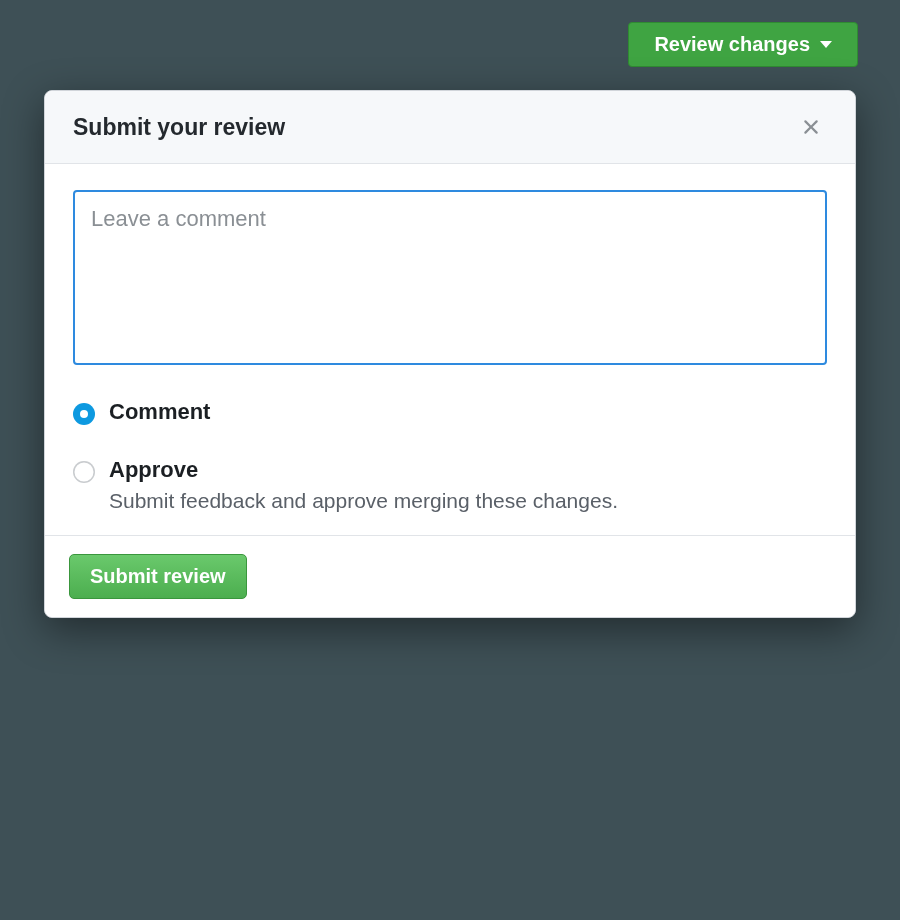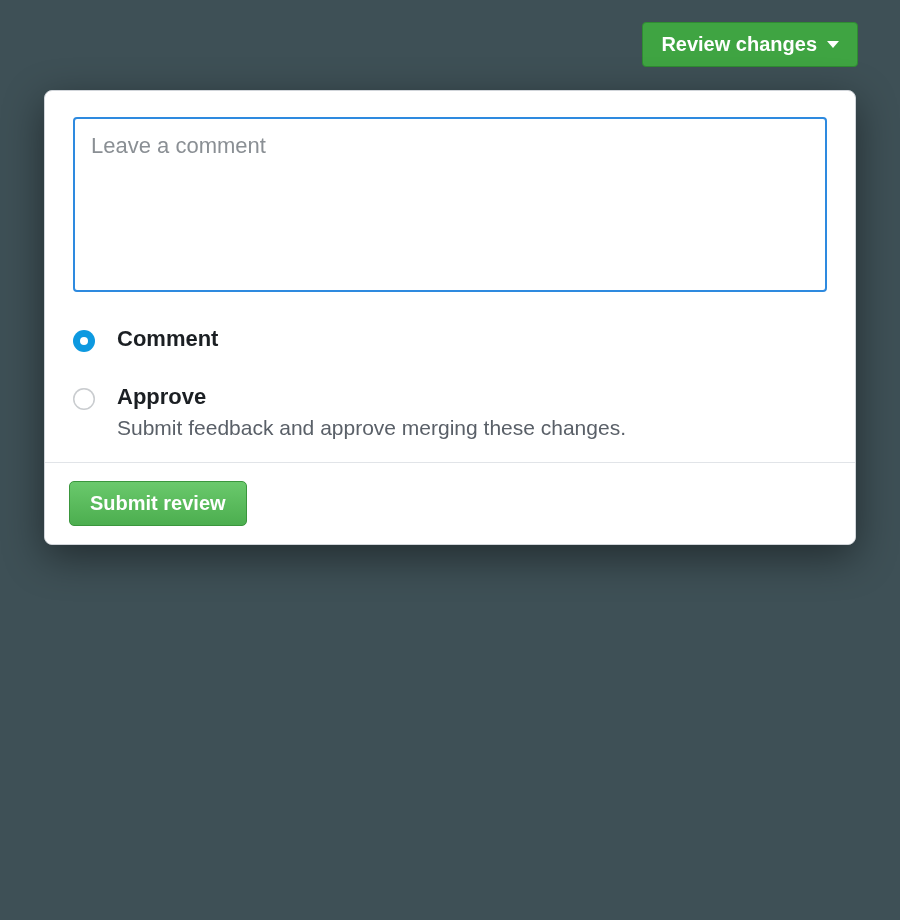--- a/index.html
+++ b/index.html
@@ -12,21 +12,21 @@
       overflow: hidden;
     }
     .review-changes-btn {
       position: absolute;
       top: 22px;
       right: 42px;
       background: #3fa442;
       color: #fff;
       border: 1px solid #2f8b32;
       border-radius: 4px;
-      padding: 10px 18px;
+      padding: 10px 25px;
       font-size: 20px;
       font-weight: 600;
       display: flex;
       align-items: center;
       gap: 10px;
       cursor: pointer;
     }
     .caret-down {
       width: 0; height: 0;
       border-left: 6px solid transparent;
@@ -92,21 +92,21 @@
     .comment-input::placeholder { color: #8a8f94; }
     .options {
       margin-top: 30px;
       display: flex;
       flex-direction: column;
       gap: 28px;
     }
     .option {
       display: flex;
       align-items: flex-start;
-      gap: 22px;
+      gap: 14px;
       cursor: pointer;
     }
     .radio {
       width: 22px;
       height: 22px;
       border-radius: 50%;
       background: #fff;
       flex-shrink: 0;
       margin-top: 4px;
       position: relative;
@@ -159,20 +159,28 @@
   </style>
 </head>
 <body>
 
 <button class="review-changes-btn">
   <span>Review changes</span>
   <span class="caret-down"></span>
 </button>
 
 <div class="popover">
+  <div class="popover-header">
+    <div class="popover-title">Submit your review</div>
+    <button class="close-btn">
+      <svg width="24" height="24" viewBox="0 0 16 16">
+          <path d="M3.72 3.72a.75.75 0 011.06 0L8 6.94l3.22-3.22a.75.75 0 111.06 1.06L9.06 8l3.22 3.22a.75.75 0 11-1.06 1.06L8 9.06l-3.22 3.22a.75.75 0 01-1.06-1.06L6.94 8 3.72 4.78a.75.75 0 010-1.06z"></path>
+        </svg>
+    </button>
+  </div>
 
   <div class="popover-body">
     <textarea class="comment-input" placeholder="Leave a comment" style=""></textarea>
 
     <div class="options">
       <label class="option">
         <span class="radio selected"></span>
         <span class="option-text">
           <div class="option-title">Comment</div>
         </span>

